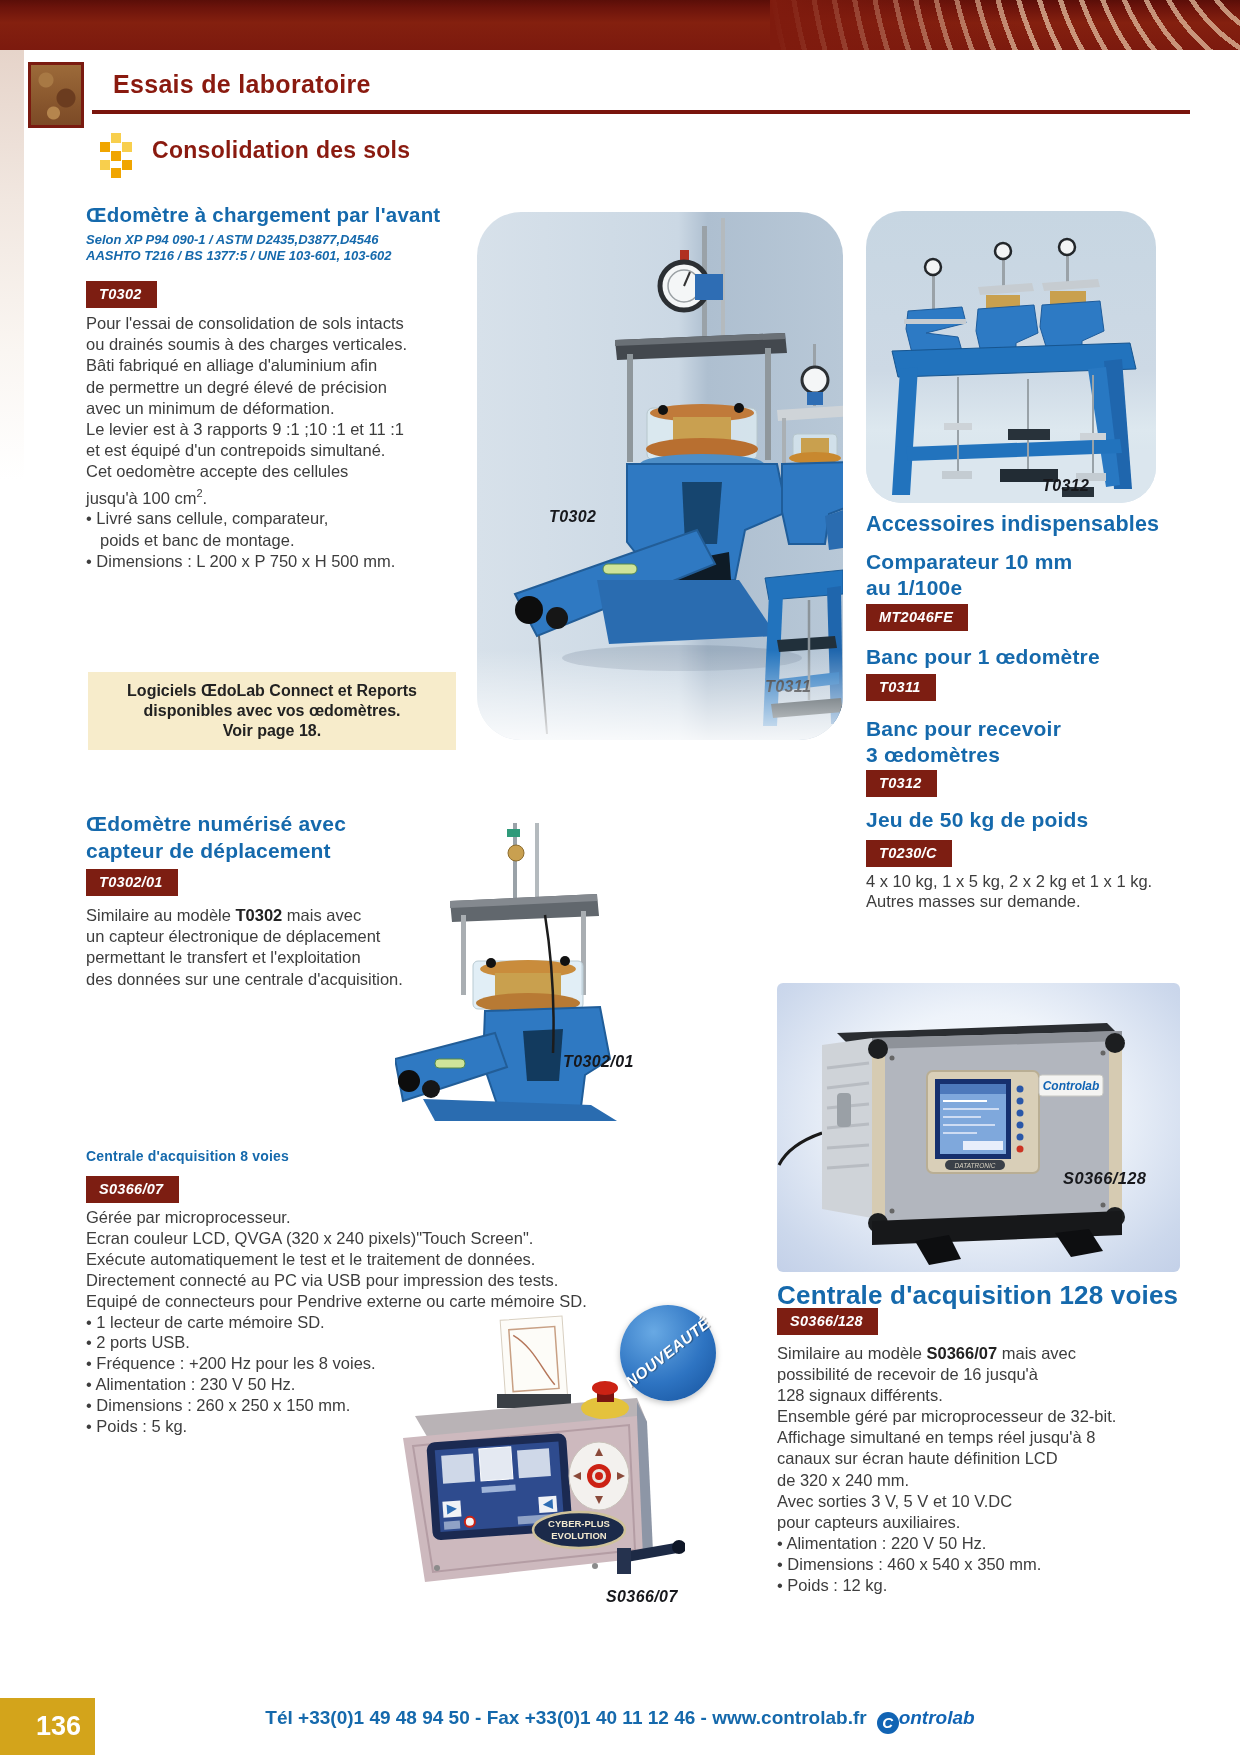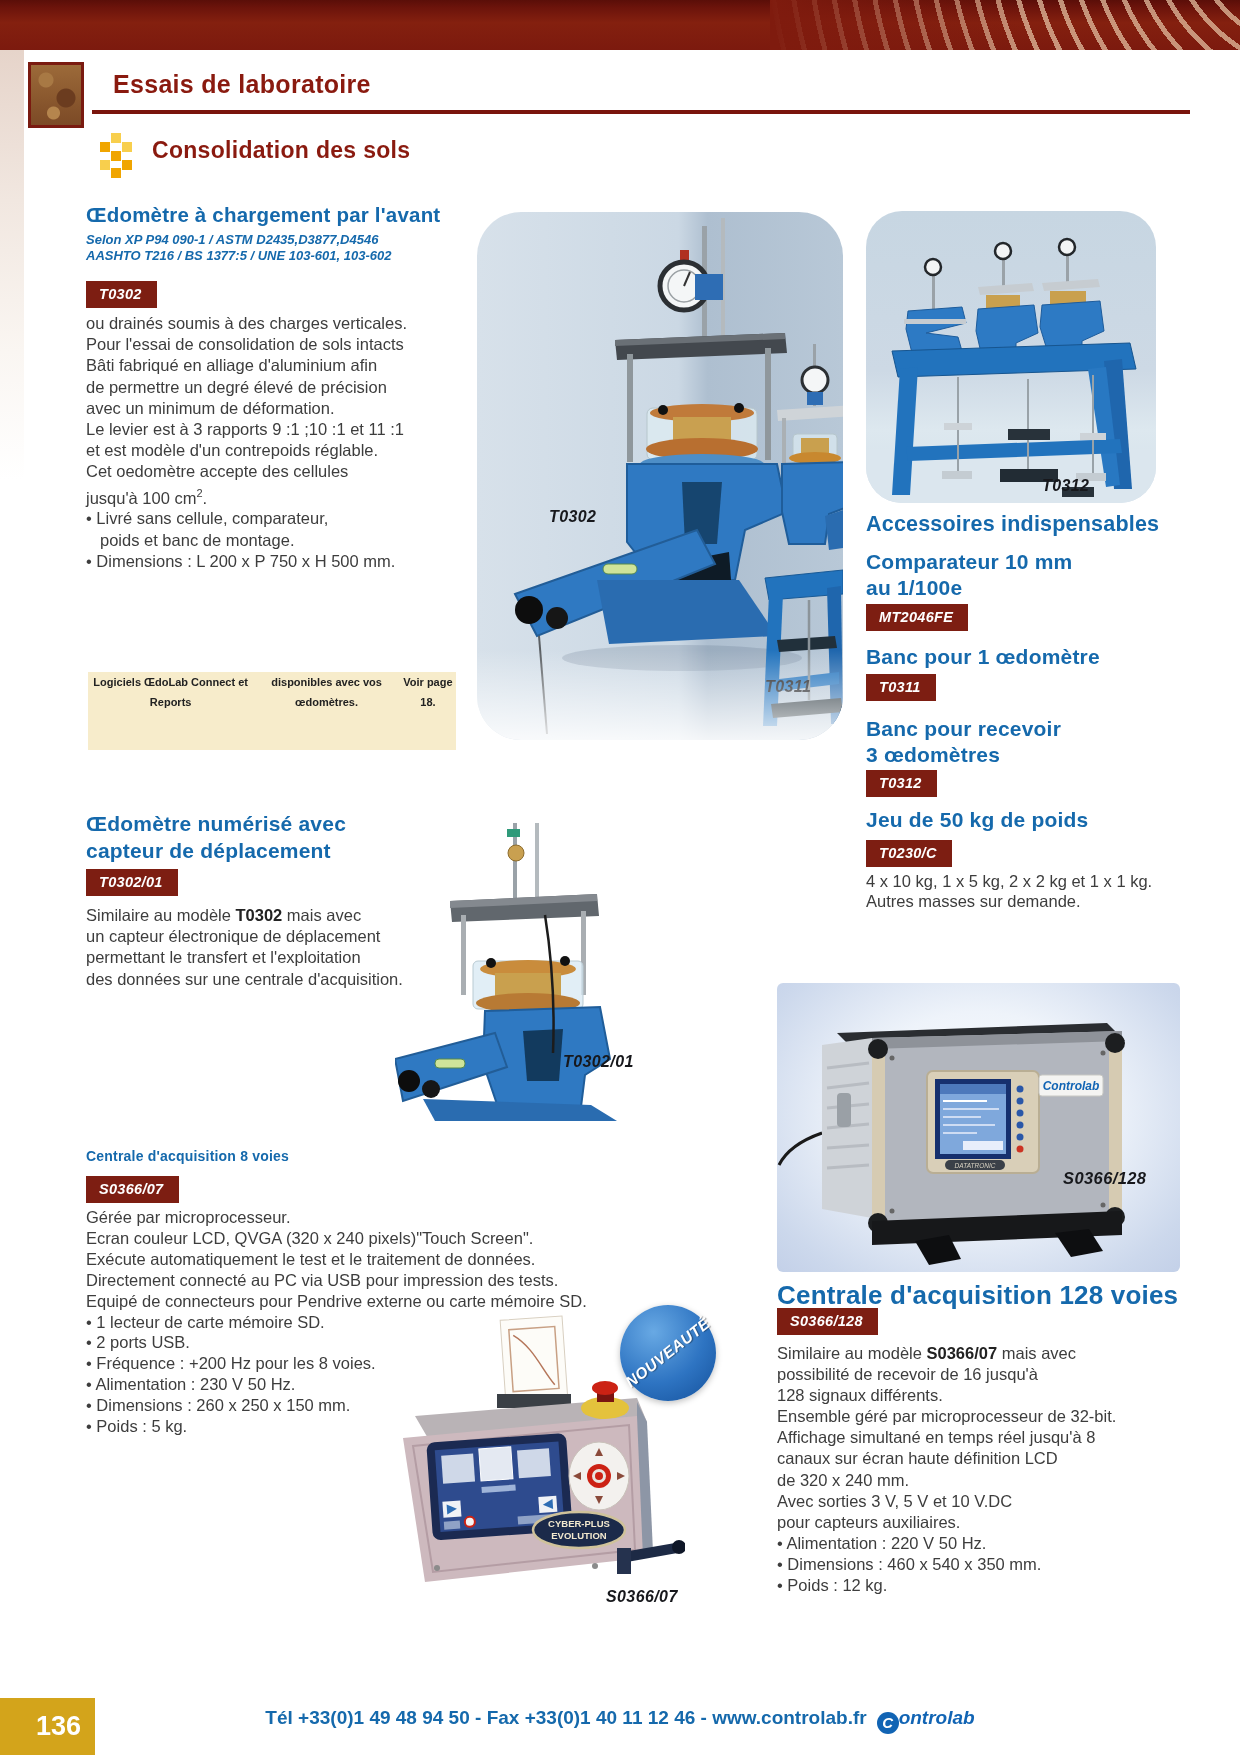--- a/index.html
+++ b/index.html
@@ -28,22 +28,22 @@
   .rule{left:92px;top:110px;width:1098px;height:4px;background:#7a150d;}
   .cat-title{left:152px;top:137px;font-size:23px;font-weight:700;color:#8a1a0f;letter-spacing:.3px;}
 
   .h-blue{color:#1569ac;font-weight:700;letter-spacing:.2px;}
   .std{font-size:13px;font-weight:700;font-style:italic;color:#1569ac;line-height:16px;}
   .badge{display:inline-block;background:#7d1e12;color:#ffffff;font-style:italic;font-weight:700;
          font-size:14.5px;padding:5px 15px 6px 13px;letter-spacing:.3px;}
   .para{font-size:16.5px;line-height:21.2px;color:#3d3d3d;}
   .para .ind{padding-left:14px;}
   .para b{color:#222;}
-  .infobox{background:#f7eccb;display:flex;flex-direction:row;justify-content:center;text-align:center;
-           font-weight:700;font-size:11px;line-height:20px;color:#222222;}
+  .infobox{background:#f7eccb;display:flex;flex-direction:column;justify-content:center;text-align:center;
+           font-weight:700;font-size:16px;line-height:20px;color:#222222;}
   .caption{font-style:italic;font-weight:700;color:#17181c;font-size:16px;letter-spacing:.4px;}
 
   .photo-a{left:477px;top:212px;width:366px;height:528px;border-radius:44px;overflow:hidden;
            background:linear-gradient(90deg,#d7e1ea 0%,#cbd8e4 55%,#aebfd0 63%,#b8c8d7 100%);}
   .photo-a::after{content:"";position:absolute;left:0;bottom:0;width:100%;height:90px;
            background:linear-gradient(180deg,rgba(255,255,255,0),rgba(255,255,255,.85));}
   .photo-bench{left:866px;top:211px;width:290px;height:292px;border-radius:36px;overflow:hidden;
            background:linear-gradient(180deg,#c7d6e2 0%,#cdd9e5 55%,#dde8ef 75%,#d3e0ea 100%);}
   .photo-d{left:777px;top:983px;width:403px;height:289px;border-radius:6px;overflow:hidden;
            background:radial-gradient(ellipse at 50% 45%,#ffffff 0%,#eef3fa 45%,#ccd8ec 85%,#c3d0e8 100%);}
@@ -91,27 +91,27 @@
     <rect x="24" y="30" width="10" height="10" fill="#f0a500"></rect>
   </svg>
   <div class="abs cat-title">Consolidation des sols</div>
 
   <div class="abs h-blue" style="left:86px;top:203px;font-size:20.5px;width:420px;">Œdomètre à chargement par l'avant</div>
   <div class="abs std" style="left:86px;top:232px;width:420px;">Selon XP P94 090-1 / ASTM D2435,D3877,D4546</div>
   <div class="abs std" style="left:86px;top:248px;width:420px;">AASHTO T216 / BS 1377:5 / UNE 103-601, 103-602</div>
   <div class="abs badge" style="left:86px;top:281px;">T0302</div>
 
   <div class="abs para" style="left:86px;top:313px;width:430px;">
+    <div class="ln">Pour l'essai de consolidation de sols intacts</div>
     <div class="ln">ou drainés soumis à des charges verticales.</div>
-    <div class="ln">Pour l'essai de consolidation de sols intacts</div>
     <div class="ln">Bâti fabriqué en alliage d'aluminium afin</div>
     <div class="ln">de permettre un degré élevé de précision</div>
     <div class="ln">avec un minimum de déformation.</div>
     <div class="ln">Le levier est à 3 rapports 9 :1 ;10 :1 et 11 :1</div>
-    <div class="ln">et est modèle d'un contrepoids réglable.</div>
+    <div class="ln">et est équipé d'un contrepoids simultané.</div>
     <div class="ln">Cet oedomètre accepte des cellules</div>
     <div class="ln"><span>jusqu'à 100 cm</span><sup>2</sup><span>.</span></div>
     <div class="ln">• Livré sans cellule, comparateur,</div>
     <div class="ln ind">poids et banc de montage.</div>
     <div class="ln">• Dimensions : L 200 x P 750 x H 500 mm.</div>
   </div>
 
   <div class="abs infobox" style="left:88px;top:672px;width:368px;height:78px;">
     <div>Logiciels ŒdoLab Connect et Reports</div>
     <div>disponibles avec vos œdomètres.</div>

